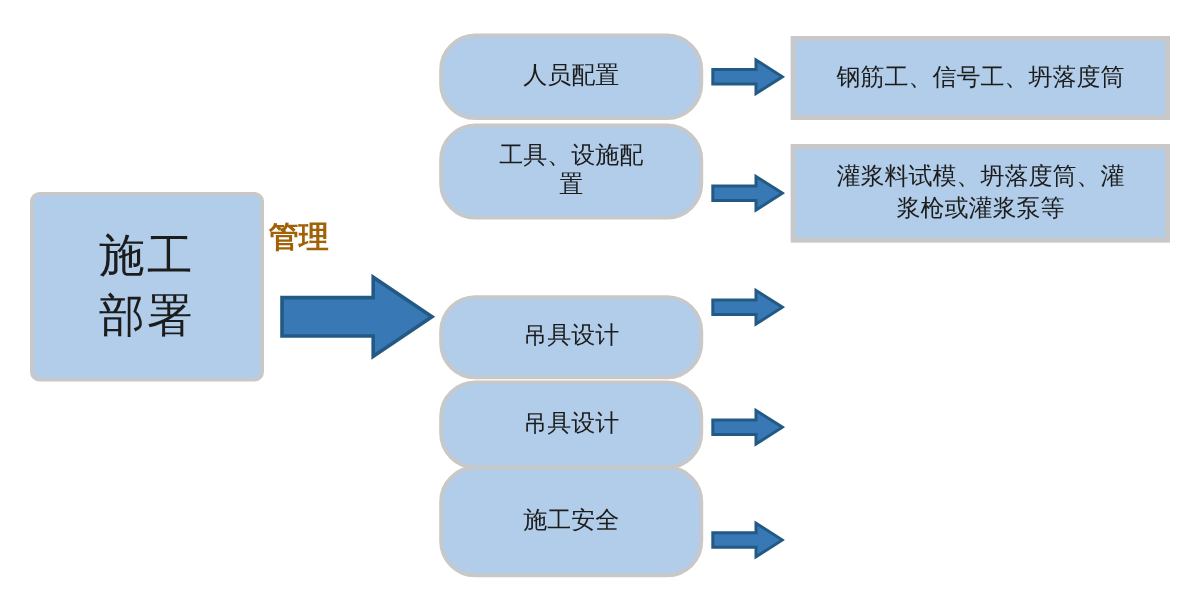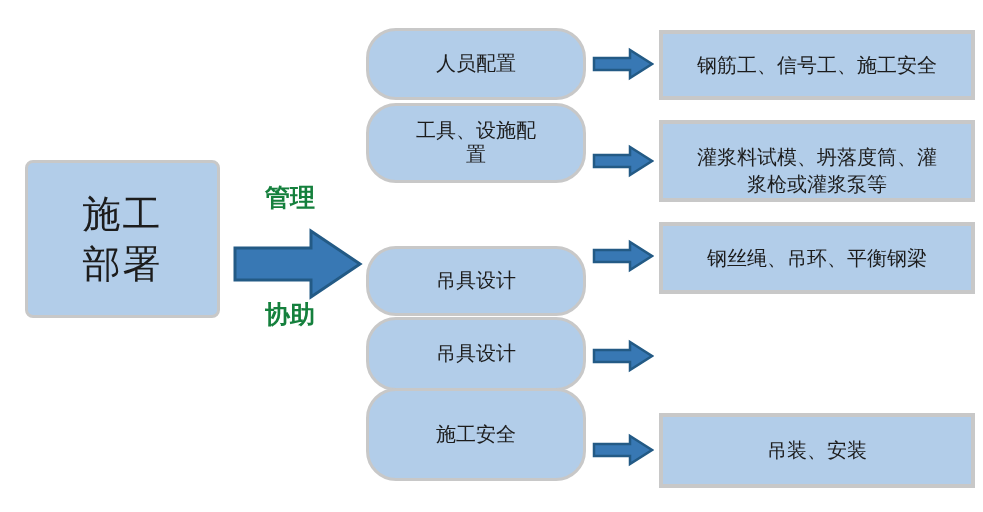--- a/index.html
+++ b/index.html
@@ -44,21 +44,21 @@
   .cat4 { top: 317px; height: 74px; }
   .cat5 { top: 388px; height: 93px; justify-content: center; }
   .det {
     left: 659px;
     width: 316px;
     border-width: 4px;
     font-size: 20px;
     line-height: 1.35;
   }
   .det1 { top: 30px;  height: 70px; }
-  .det2 { top: 120px; height: 82px; align-items: flex-end; }
+  .det2 { top: 120px; height: 82px; }
   .det3 { top: 222px; height: 72px; }
   .det4 { top: 318px; height: 76px; }
   .det5 { top: 413px; height: 75px; }
   .sarrow {
     position: absolute;
     left: 592px;
     width: 62px;
     height: 34px;
   }
   .sa1 { top: 47px; }
@@ -66,88 +66,80 @@
   .sa3 { top: 239px; }
   .sa4 { top: 339px; }
   .sa5 { top: 433px; }
   .bigarrow {
     position: absolute;
     left: 232px; top: 226px;
     width: 132px; height: 76px;
   }
   .flowlabel {
     position: absolute;
-    left: 248px;
+    left: 224px;
     width: 84px;
     font-size: 25px;
     font-weight: bold;
-    color: #15803d;
-    text-align: center;
+    color: #a16207;
   }
   .lbl-manage { top: 181px; }
   .lbl-assist { top: 298px; }
 </style>
 </head>
 <body>
 
 <div class="canvas">
 
   <div class="node root">
     <span>施工
 部署</span>
   </div>
 
   <svg class="bigarrow" viewBox="0 0 132 76" xmlns="http://www.w3.org/2000/svg">
     <polygon points="3,22 79,22 79,5 128,38 79,71 79,54 3,54" fill="#3878b4" stroke="#235a85" stroke-width="3" stroke-linejoin="miter"></polygon>
   </svg>
   <div class="flowlabel lbl-manage">管理</div>
-  <div class="flowlabel lbl-assist">协助</div>
 
   <div class="node cat cat1">
     <span>人员配置</span>
   </div>
   <svg class="sarrow sa1" viewBox="0 0 62 34" xmlns="http://www.w3.org/2000/svg">
     <polygon points="2,11 38,11 38,3 60,17 38,31 38,23 2,23" fill="#3878b4" stroke="#235a85" stroke-width="2.5" stroke-linejoin="miter"></polygon>
   </svg>
   <div class="node det det1">
-    <span>钢筋工、信号工、施工安全</span>
+    <span>钢筋工、信号工、坍落度筒</span>
   </div>
 
   <div class="node cat cat2">
     <span>工具、设施配
 置</span>
   </div>
   <svg class="sarrow sa2" viewBox="0 0 62 34" xmlns="http://www.w3.org/2000/svg">
     <polygon points="2,11 38,11 38,3 60,17 38,31 38,23 2,23" fill="#3878b4" stroke="#235a85" stroke-width="2.5" stroke-linejoin="miter"></polygon>
   </svg>
   <div class="node det det2">
     <span>灌浆料试模、坍落度筒、灌
 浆枪或灌浆泵等</span>
   </div>
 
   <div class="node cat cat3">
     <span>吊具设计</span>
   </div>
   <svg class="sarrow sa3" viewBox="0 0 62 34" xmlns="http://www.w3.org/2000/svg">
     <polygon points="2,11 38,11 38,3 60,17 38,31 38,23 2,23" fill="#3878b4" stroke="#235a85" stroke-width="2.5" stroke-linejoin="miter"></polygon>
   </svg>
-  <div class="node det det3">
-    <span>钢丝绳、吊环、平衡钢梁</span>
-  </div>
 
   <div class="node cat cat4">
     <span>吊具设计</span>
   </div>
   <svg class="sarrow sa4" viewBox="0 0 62 34" xmlns="http://www.w3.org/2000/svg">
     <polygon points="2,11 38,11 38,3 60,17 38,31 38,23 2,23" fill="#3878b4" stroke="#235a85" stroke-width="2.5" stroke-linejoin="miter"></polygon>
   </svg>
 
   <div class="node cat cat5">
     <span>施工安全</span>
   </div>
   <svg class="sarrow sa5" viewBox="0 0 62 34" xmlns="http://www.w3.org/2000/svg">
     <polygon points="2,11 38,11 38,3 60,17 38,31 38,23 2,23" fill="#3878b4" stroke="#235a85" stroke-width="2.5" stroke-linejoin="miter"></polygon>
   </svg>
-  <div class="node det det5">
-    <span>吊装、安装</span>
-  </div>
 
 </div>
 
 </body></html>

